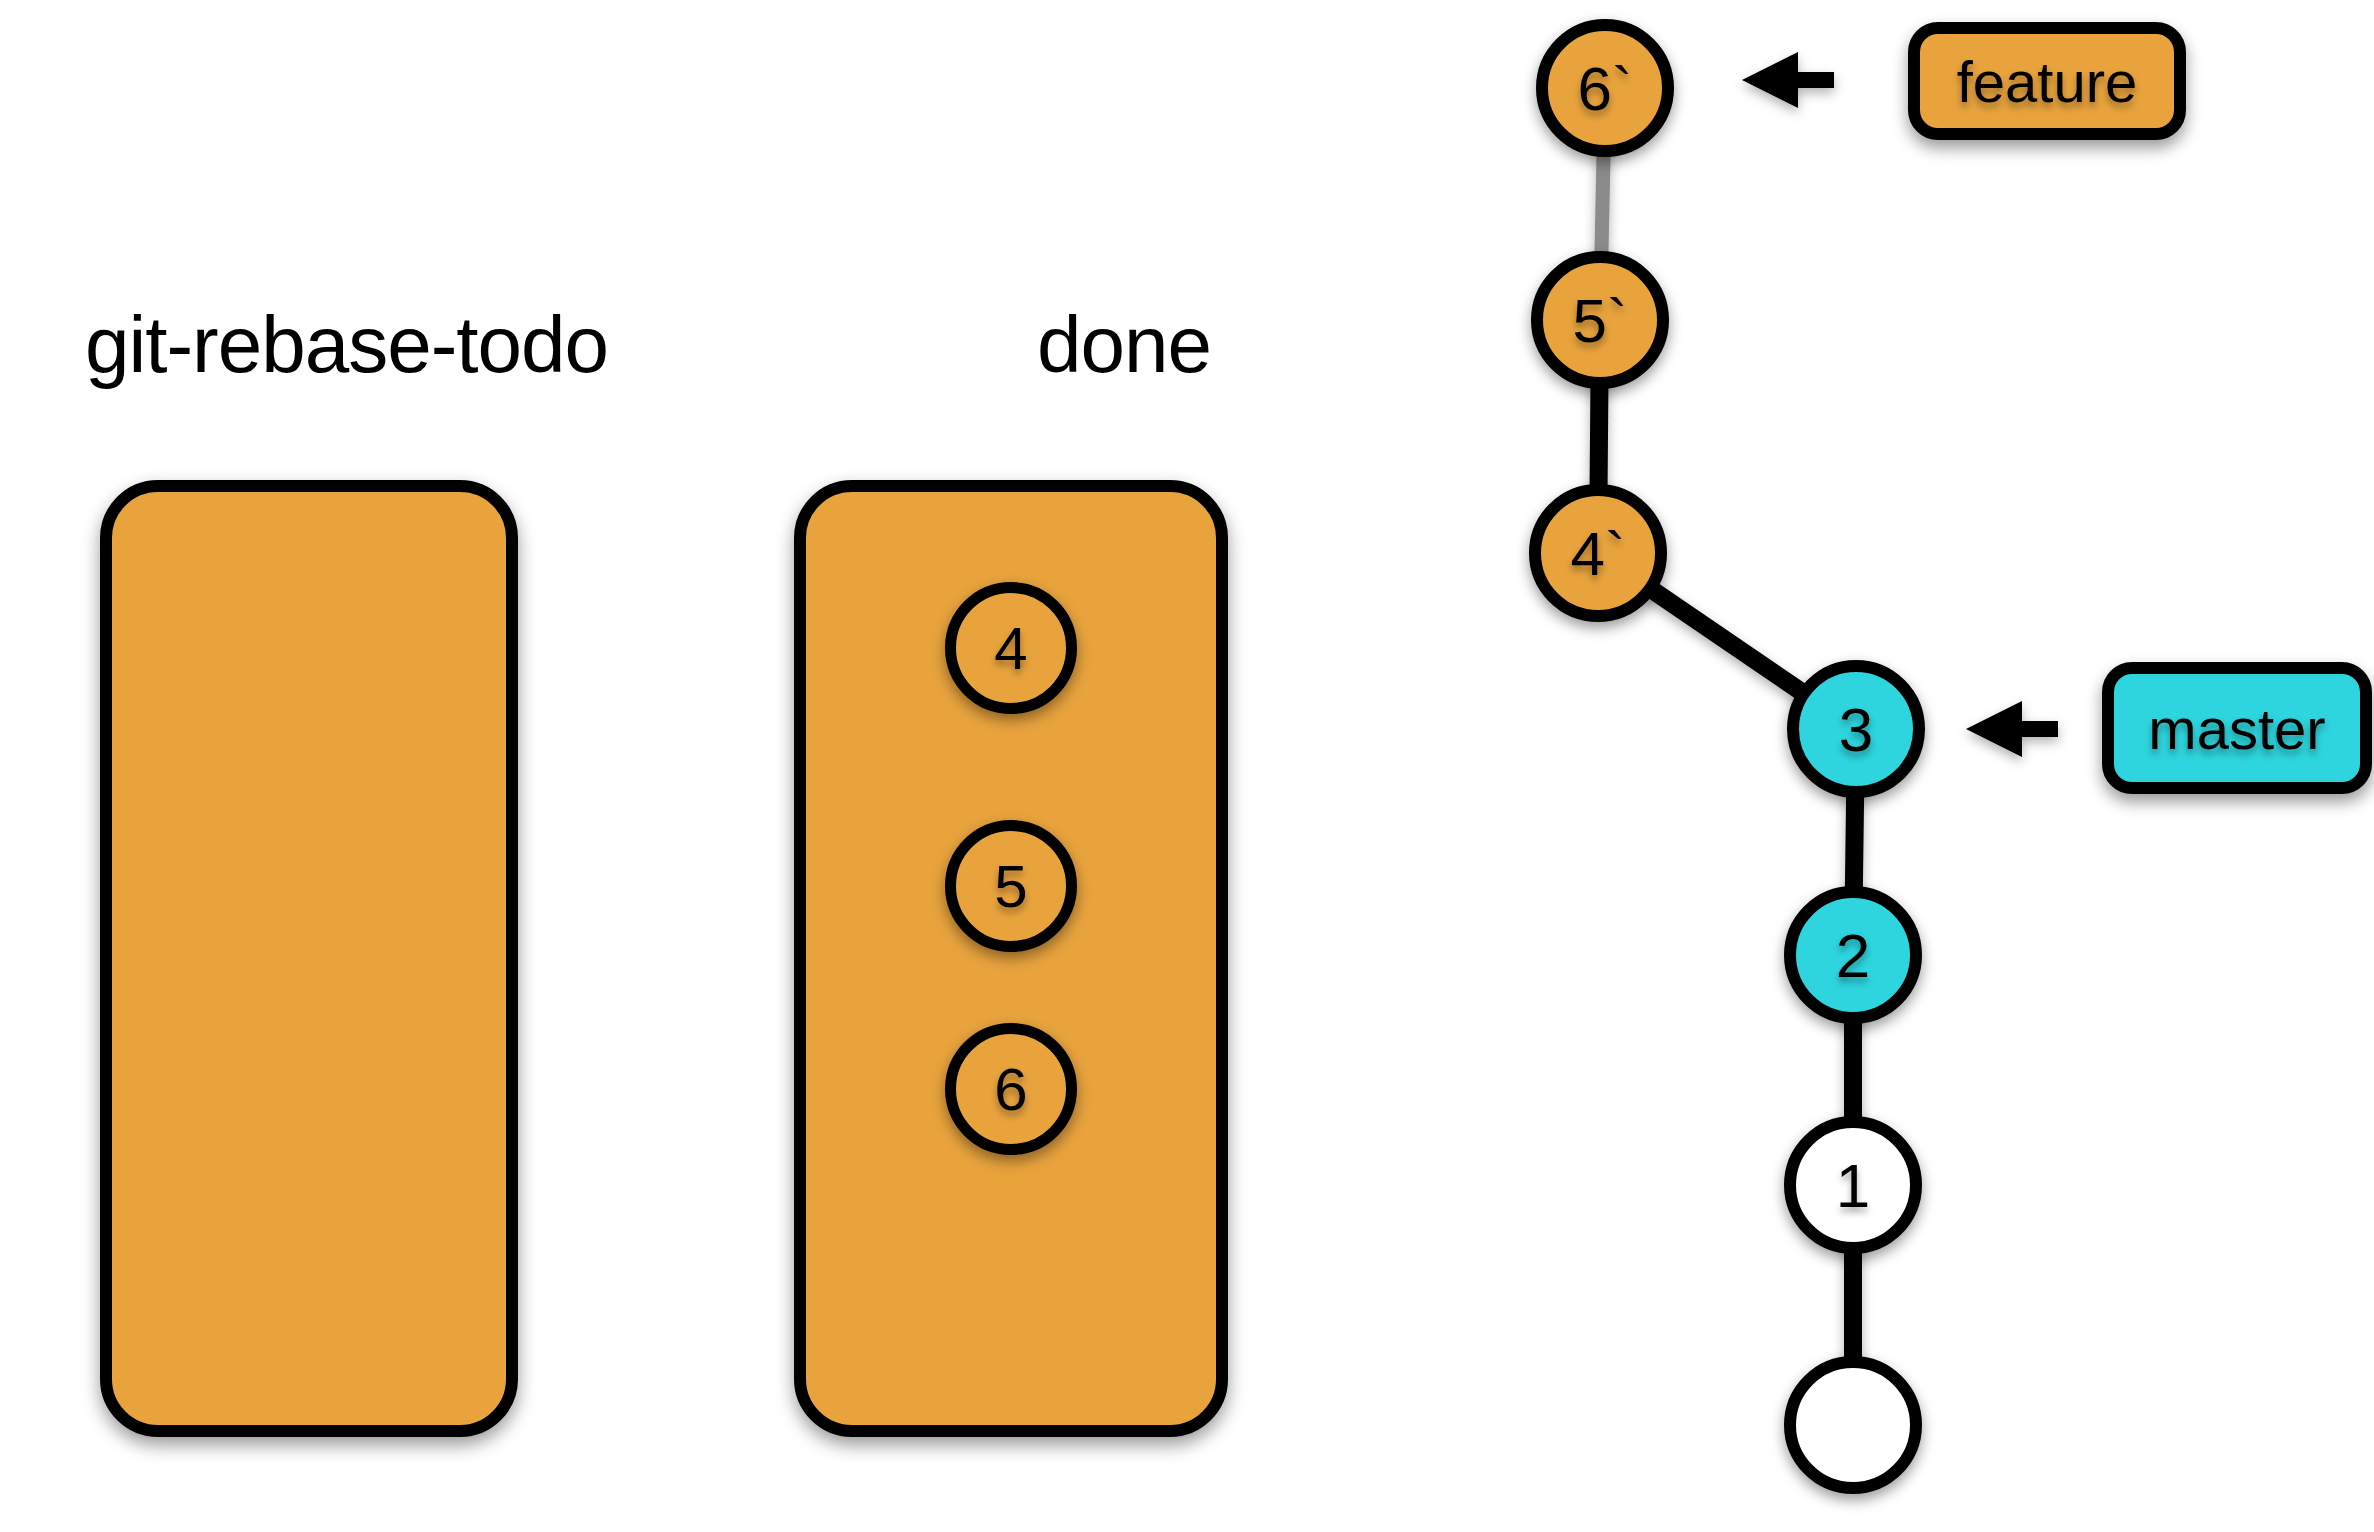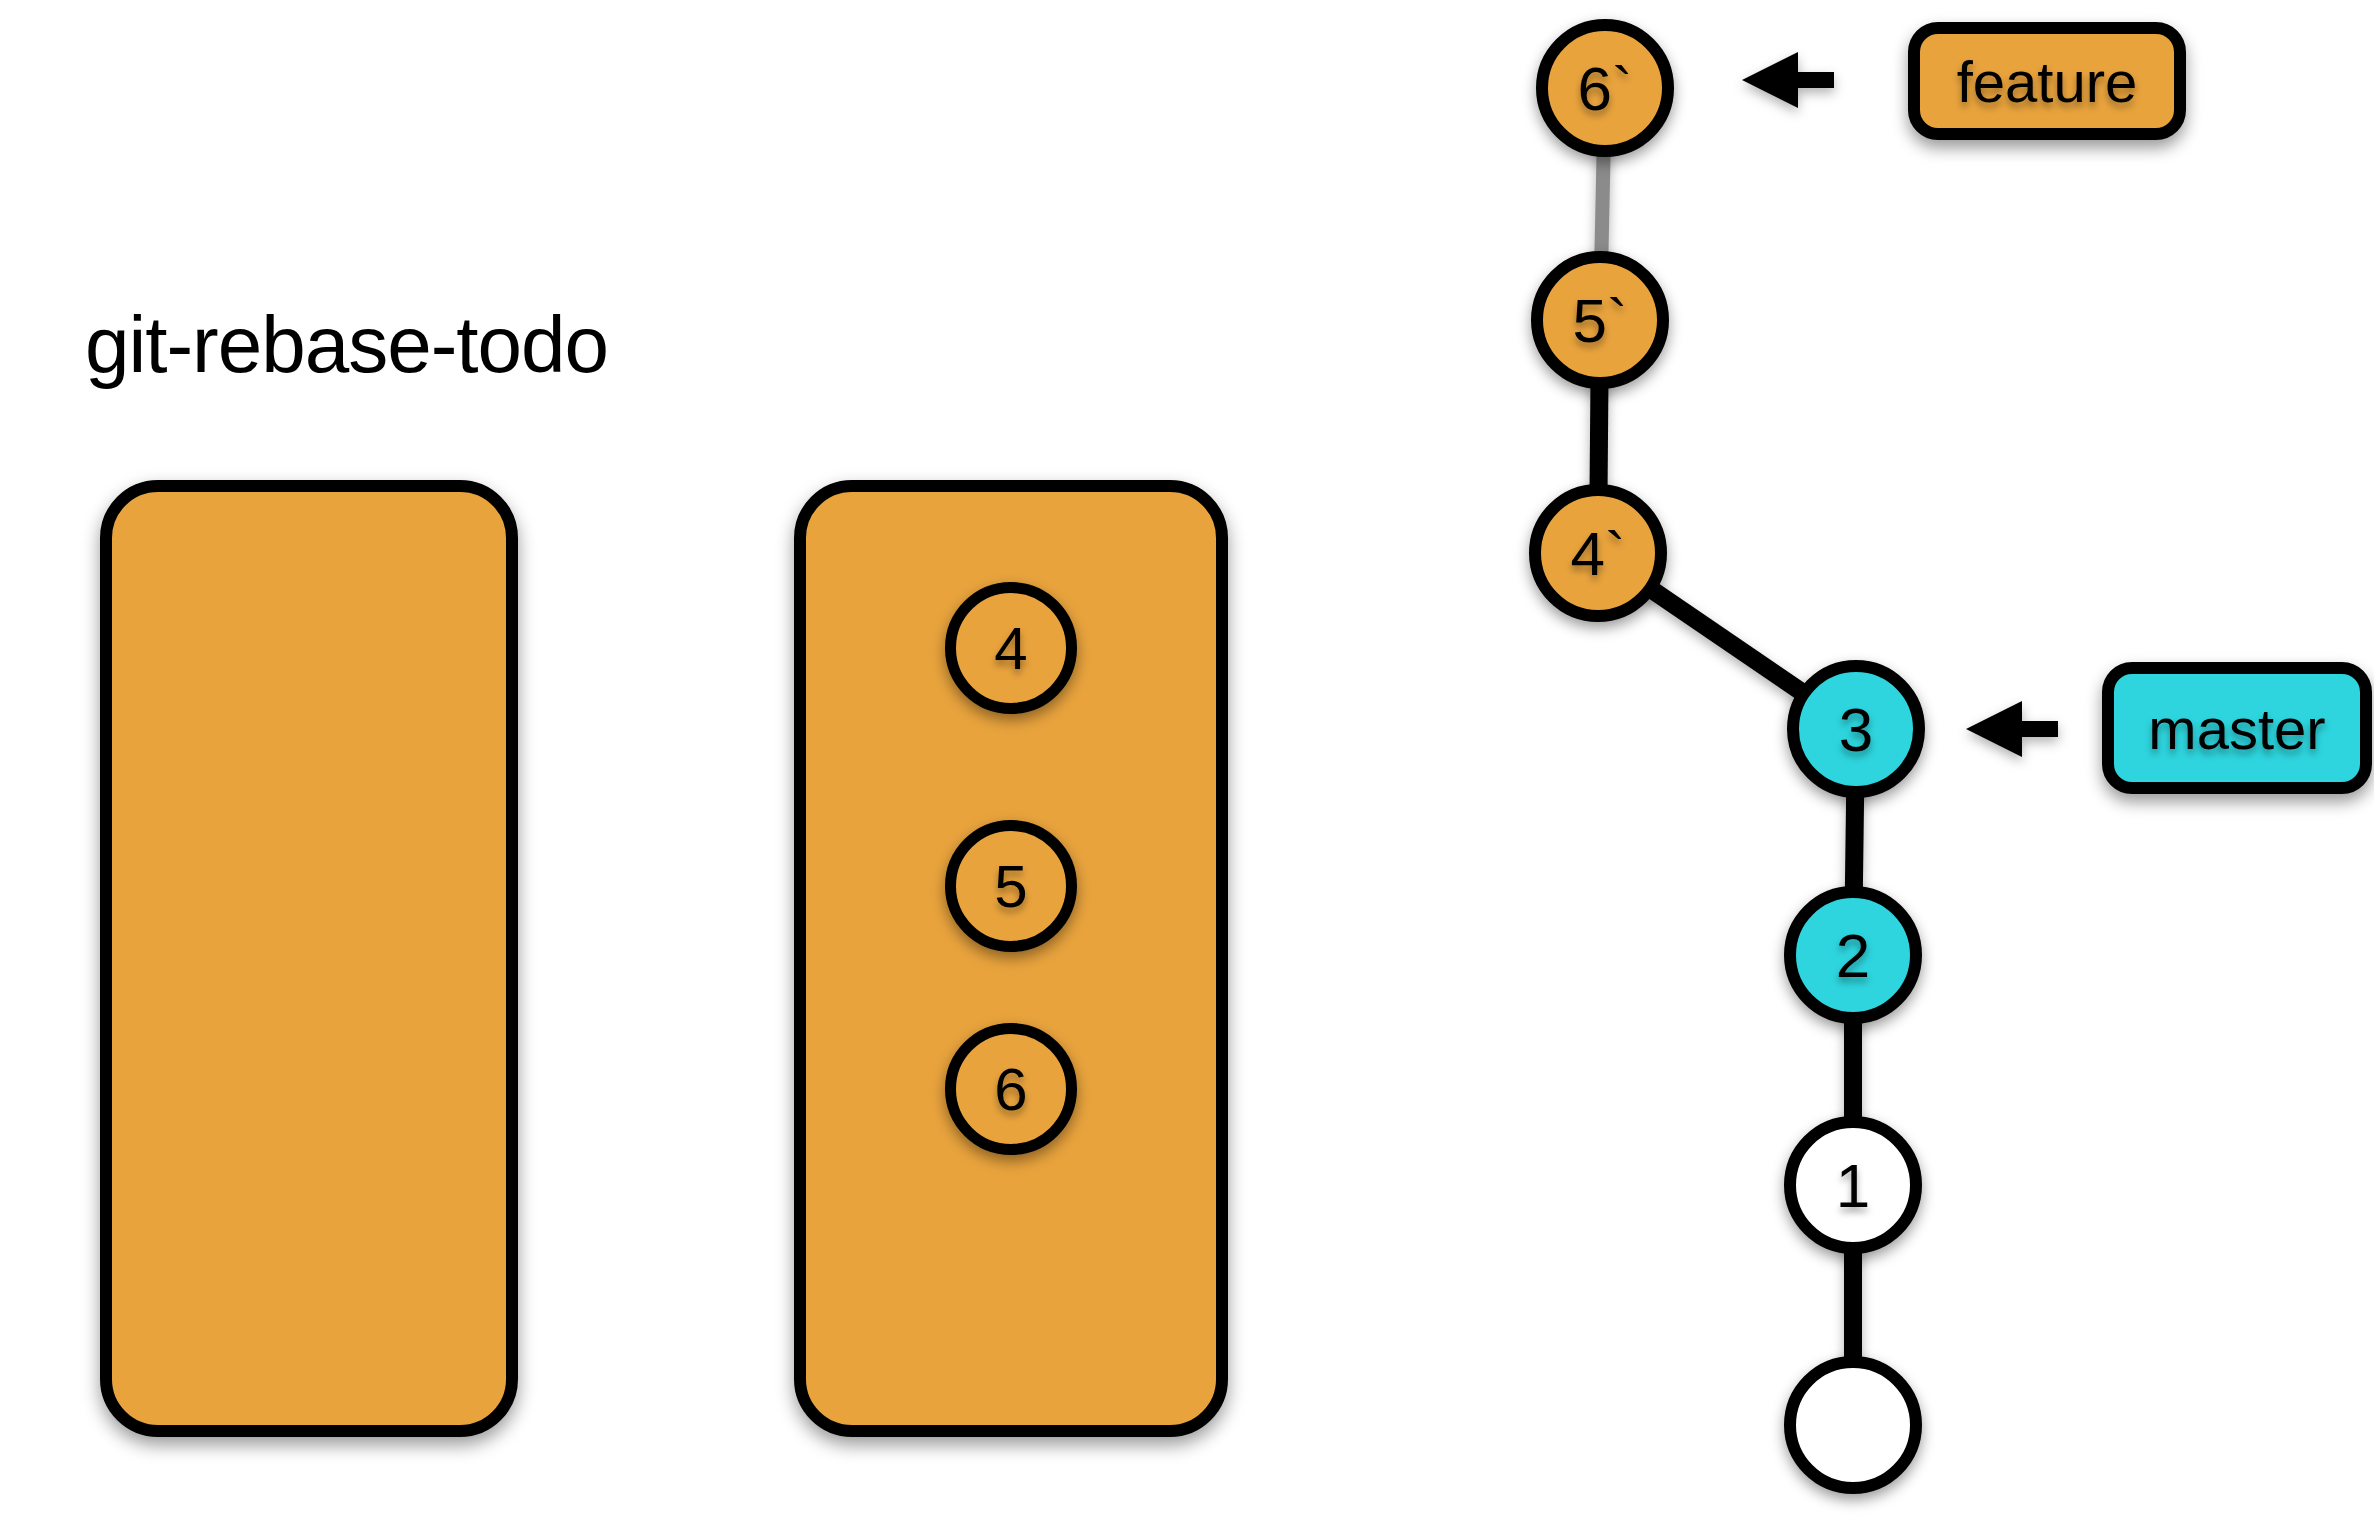--- a/index.html
+++ b/index.html
@@ -95,20 +95,21 @@
   }
   .branch-feature{left:1908px;top:22px;width:278px;height:118px;background:var(--orange);}
   .branch-master{left:2102px;top:662px;width:270px;height:132px;background:var(--cyan);}
 </style>
 </head>
 <body>
 
 <div class="canvas">
 
   <div class="title title-todo">git-rebase-todo</div>
+  <div class="title title-done">done</div>
 
   <div class="panel panel-todo"></div>
   <div class="panel panel-done"></div>
 
   <div class="chip chip-4">
     <span>4</span>
   </div>
   <div class="chip chip-5">
     <span>5</span>
   </div>

